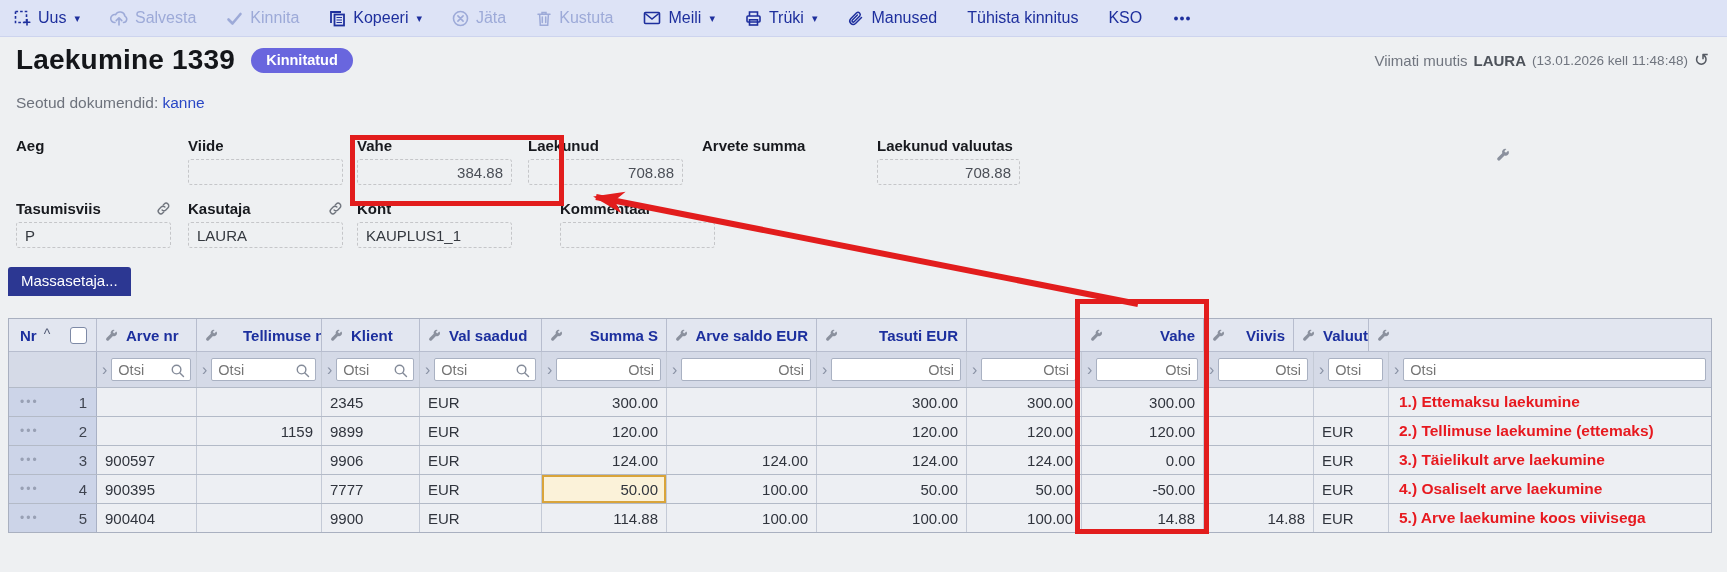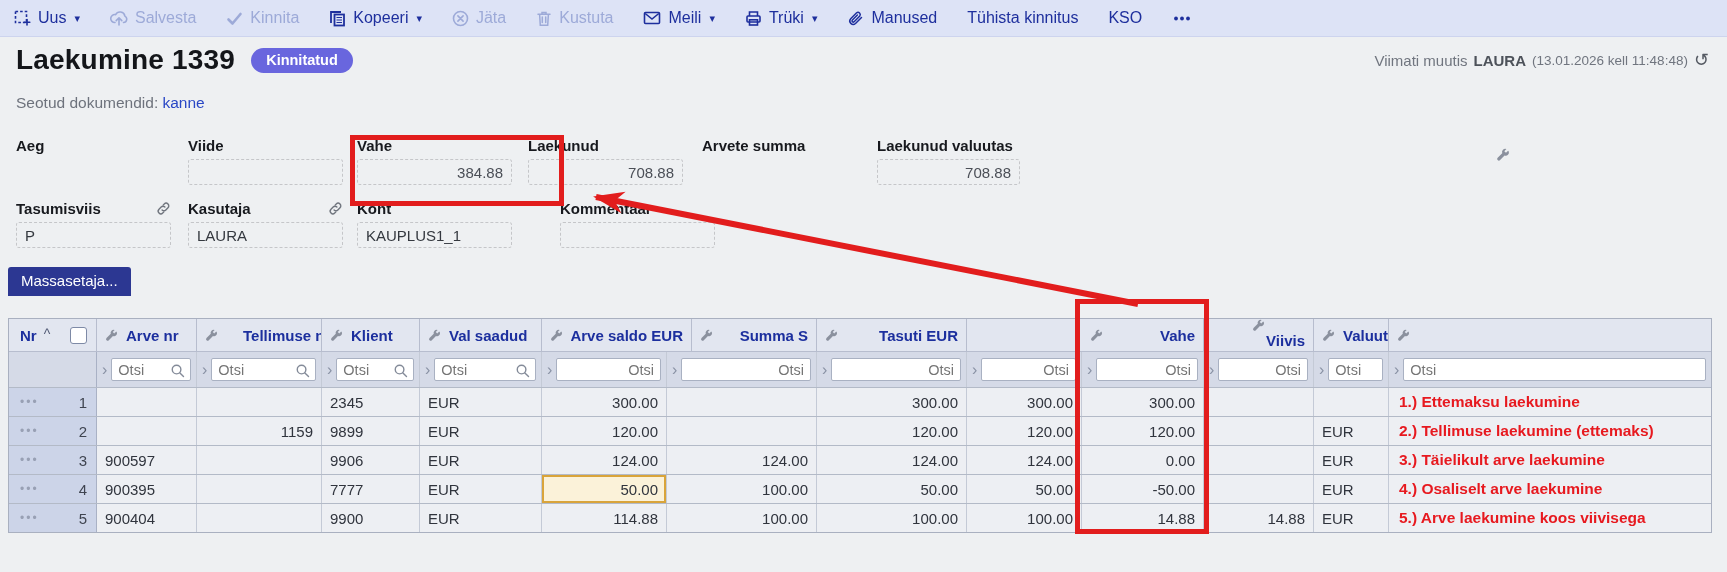--- a/index.html
+++ b/index.html
@@ -313,36 +313,36 @@
         <span style="margin-left: 8px;">Klient</span>
       </div>
       <div class="c" style="width: 122px;">
         <span style="display: flex;">
           <svg width="13" height="13" viewBox="0 0 16 16">
             <path fill="#8b919e" d="M13.8 3.1l-2.4 2.4-1.9-1.9 2.4-2.4a3.7 3.7 0 0 0-4.8 4.7L1.9 11a1.95 1.95 0 1 0 2.8 2.8l5.1-5.2a3.7 3.7 0 0 0 4.8-4.7z"></path>
           </svg>
         </span>
         <span style="margin-left: 8px;">Val saadud</span>
       </div>
+      <div class="c" style="width: 125px;">
+        <span style="display: flex;">
+          <svg width="13" height="13" viewBox="0 0 16 16">
+            <path fill="#8b919e" d="M13.8 3.1l-2.4 2.4-1.9-1.9 2.4-2.4a3.7 3.7 0 0 0-4.8 4.7L1.9 11a1.95 1.95 0 1 0 2.8 2.8l5.1-5.2a3.7 3.7 0 0 0 4.8-4.7z"></path>
+          </svg>
+        </span>
+        <span class="lab-right" style="margin-left: auto;">Summa S</span>
+      </div>
       <div class="c" style="width: 150px;">
         <span style="display: flex;">
           <svg width="13" height="13" viewBox="0 0 16 16">
             <path fill="#8b919e" d="M13.8 3.1l-2.4 2.4-1.9-1.9 2.4-2.4a3.7 3.7 0 0 0-4.8 4.7L1.9 11a1.95 1.95 0 1 0 2.8 2.8l5.1-5.2a3.7 3.7 0 0 0 4.8-4.7z"></path>
           </svg>
         </span>
         <span class="lab-right" style="margin-left: auto;">Arve saldo EUR</span>
       </div>
-      <div class="c" style="width: 125px;">
-        <span style="display: flex;">
-          <svg width="13" height="13" viewBox="0 0 16 16">
-            <path fill="#8b919e" d="M13.8 3.1l-2.4 2.4-1.9-1.9 2.4-2.4a3.7 3.7 0 0 0-4.8 4.7L1.9 11a1.95 1.95 0 1 0 2.8 2.8l5.1-5.2a3.7 3.7 0 0 0 4.8-4.7z"></path>
-          </svg>
-        </span>
-        <span class="lab-right" style="margin-left: auto;">Summa S</span>
-      </div>
       <div class="c" style="width: 150px;">
         <span style="display: flex;">
           <svg width="13" height="13" viewBox="0 0 16 16">
             <path fill="#8b919e" d="M13.8 3.1l-2.4 2.4-1.9-1.9 2.4-2.4a3.7 3.7 0 0 0-4.8 4.7L1.9 11a1.95 1.95 0 1 0 2.8 2.8l5.1-5.2a3.7 3.7 0 0 0 4.8-4.7z"></path>
           </svg>
         </span>
         <span class="lab-right" style="margin-left: auto;">Tasuti EUR</span>
       </div>
       <div class="c" style="width: 115px; margin-top: 32px;">
         <span style="display: flex;">
@@ -353,21 +353,21 @@
         <span class="lab-right" style="margin-left: auto;">Tasuti</span>
       </div>
       <div class="c" style="width: 122px;">
         <span style="display: flex;">
           <svg width="13" height="13" viewBox="0 0 16 16">
             <path fill="#8b919e" d="M13.8 3.1l-2.4 2.4-1.9-1.9 2.4-2.4a3.7 3.7 0 0 0-4.8 4.7L1.9 11a1.95 1.95 0 1 0 2.8 2.8l5.1-5.2a3.7 3.7 0 0 0 4.8-4.7z"></path>
           </svg>
         </span>
         <span class="lab-right" style="margin-left: auto;">Vahe</span>
       </div>
-      <div class="c" style="width: 110px; flex-direction: column;">
+      <div class="c" style="width: 90px;">
         <span style="display: flex;">
           <svg width="13" height="13" viewBox="0 0 16 16">
             <path fill="#8b919e" d="M13.8 3.1l-2.4 2.4-1.9-1.9 2.4-2.4a3.7 3.7 0 0 0-4.8 4.7L1.9 11a1.95 1.95 0 1 0 2.8 2.8l5.1-5.2a3.7 3.7 0 0 0 4.8-4.7z"></path>
           </svg>
         </span>
         <span class="lab-right" style="margin-left: auto;">Viivis</span>
       </div>
       <div class="c" style="width: 75px;">
         <span style="display: flex;">
           <svg width="13" height="13" viewBox="0 0 16 16">

